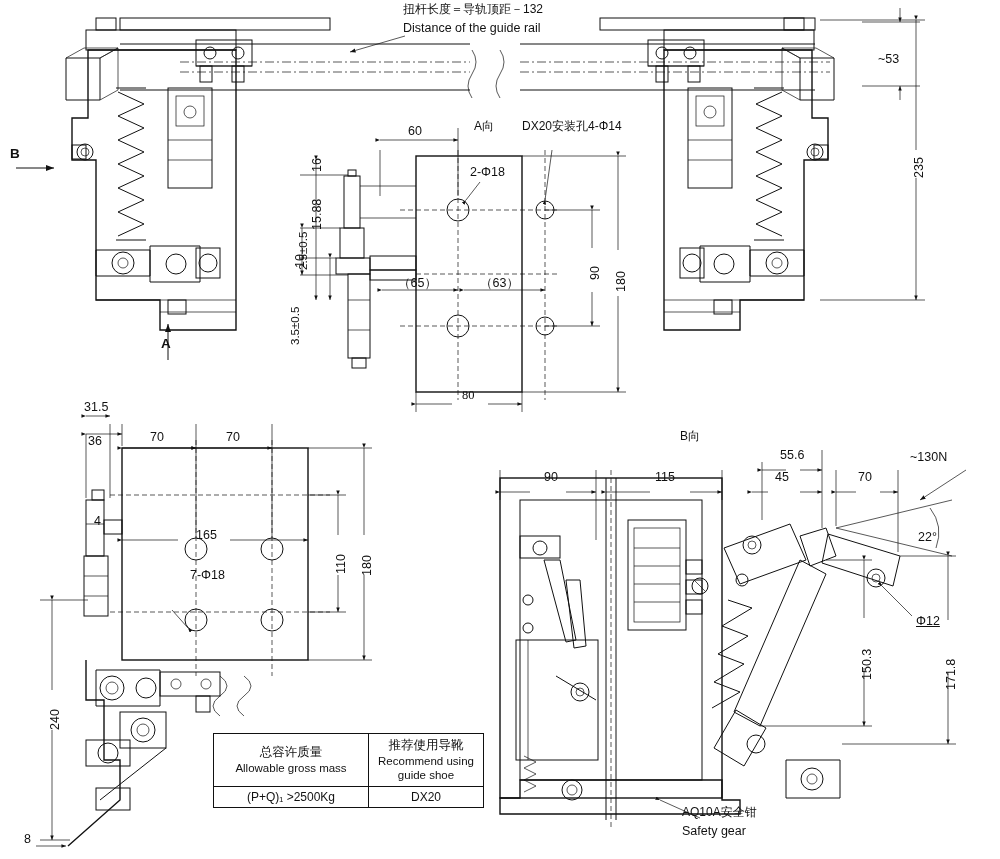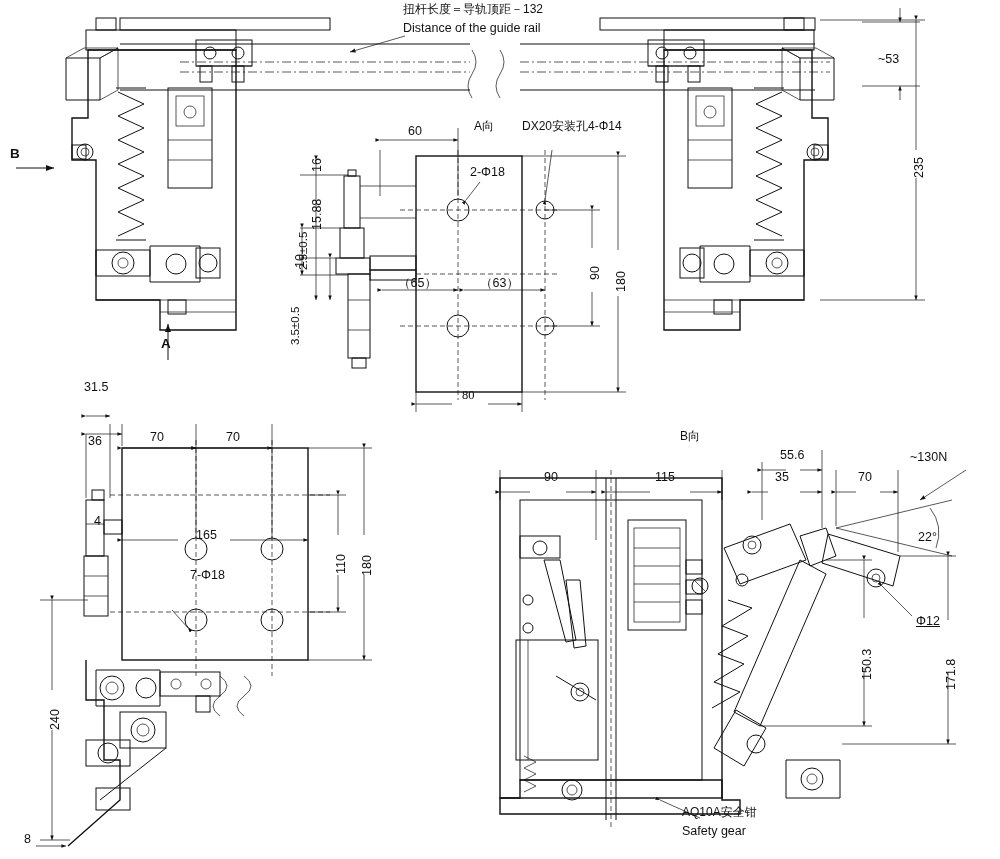--- a/index.html
+++ b/index.html
@@ -425,44 +425,59 @@
   <div class="lbl rot90" style="left:310px;top:230px;">15.88</div>
   <div class="lbl rot90" style="left:293px;top:268px;">10</div>
   <div class="lbl rot90 sm" style="left:297px;top:270px;">2.5±0.5</div>
   <div class="lbl rot90 sm" style="left:289px;top:345px;">3.5±0.5</div>
   <div class="lbl" style="left:398px;top:276px;">（65）</div>
   <div class="lbl" style="left:480px;top:276px;">（63）</div>
   <div class="lbl rot90" style="left:588px;top:280px;">90</div>
   <div class="lbl rot90" style="left:614px;top:292px;">180</div>
   <div class="lbl" style="left:462px;top:388px;font-family:Liberation Serif, serif;">80</div>
 
-  <div class="lbl" style="left:84px;top:380px;">31.5</div>
+  <div class="lbl" style="left:84px;top:400px;">31.5</div>
   <div class="lbl" style="left:88px;top:418px;margin-top:16px;">36</div>
   <div class="lbl" style="left:150px;top:430px;">70</div>
   <div class="lbl" style="left:226px;top:430px;">70</div>
   <div class="lbl" style="left:94px;top:514px;">4</div>
   <div class="lbl" style="left:196px;top:528px;">165</div>
   <div class="lbl rot90" style="left:334px;top:574px;">110</div>
   <div class="lbl rot90" style="left:360px;top:576px;">180</div>
   <div class="lbl rot90" style="left:48px;top:730px;">240</div>
   <div class="lbl" style="left:24px;top:832px;">8</div>
   <div class="lbl" style="left:190px;top:568px;">7-Φ18</div>
 
   <div class="lbl cn" style="left:680px;top:430px;">B向</div>
   <div class="lbl" style="left:544px;top:470px;">90</div>
   <div class="lbl" style="left:655px;top:470px;">115</div>
   <div class="lbl" style="left:780px;top:448px;">55.6</div>
-  <div class="lbl" style="left:775px;top:470px;">35</div>
+  <div class="lbl" style="left:775px;top:470px;">45</div>
   <div class="lbl" style="left:858px;top:470px;">70</div>
   <div class="lbl" style="left:910px;top:450px;">~130N</div>
   <div class="lbl" style="left:918px;top:530px;">22°</div>
   <div class="lbl rot90" style="left:860px;top:680px;">150.3</div>
   <div class="lbl rot90" style="left:944px;top:690px;">171.8</div>
   <div class="lbl" style="left:916px;top:614px;text-decoration:underline;">Φ12</div>
   <div class="lbl cn" style="left:682px;top:806px;">AQ10A安全钳</div>
   <div class="lbl" style="left:682px;top:824px;">Safety gear</div>
 
   <table id="spec-table">
     <tbody>
+        <tr>
+      <td class="head c1">
+        <div class="cnline">总容许质量</div>
+        <div class="enline">Allowable gross mass</div>
+      </td>
+      <td class="head c2">
+        <div class="cnline">推荐使用导靴</div>
+        <div class="enline">Recommend using</div>
+        <div class="enline">guide shoe</div>
+      </td>
+    </tr>
+    <tr>
+      <td class="c1">(P+Q)₁ &gt;2500Kg</td>
+      <td class="c2">DX20</td>
+    </tr>
   </tbody>
     </table>
 
 </div>
 
 </body></html>

